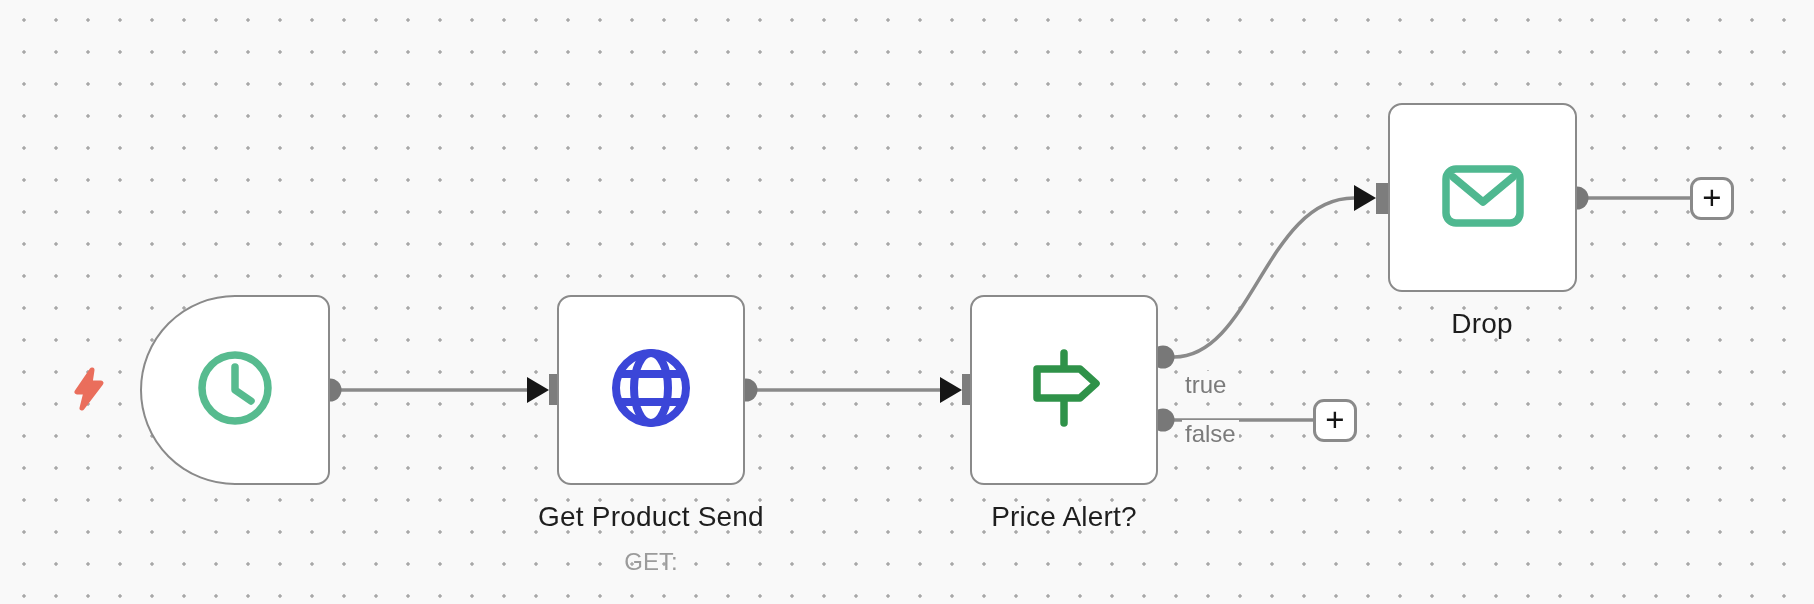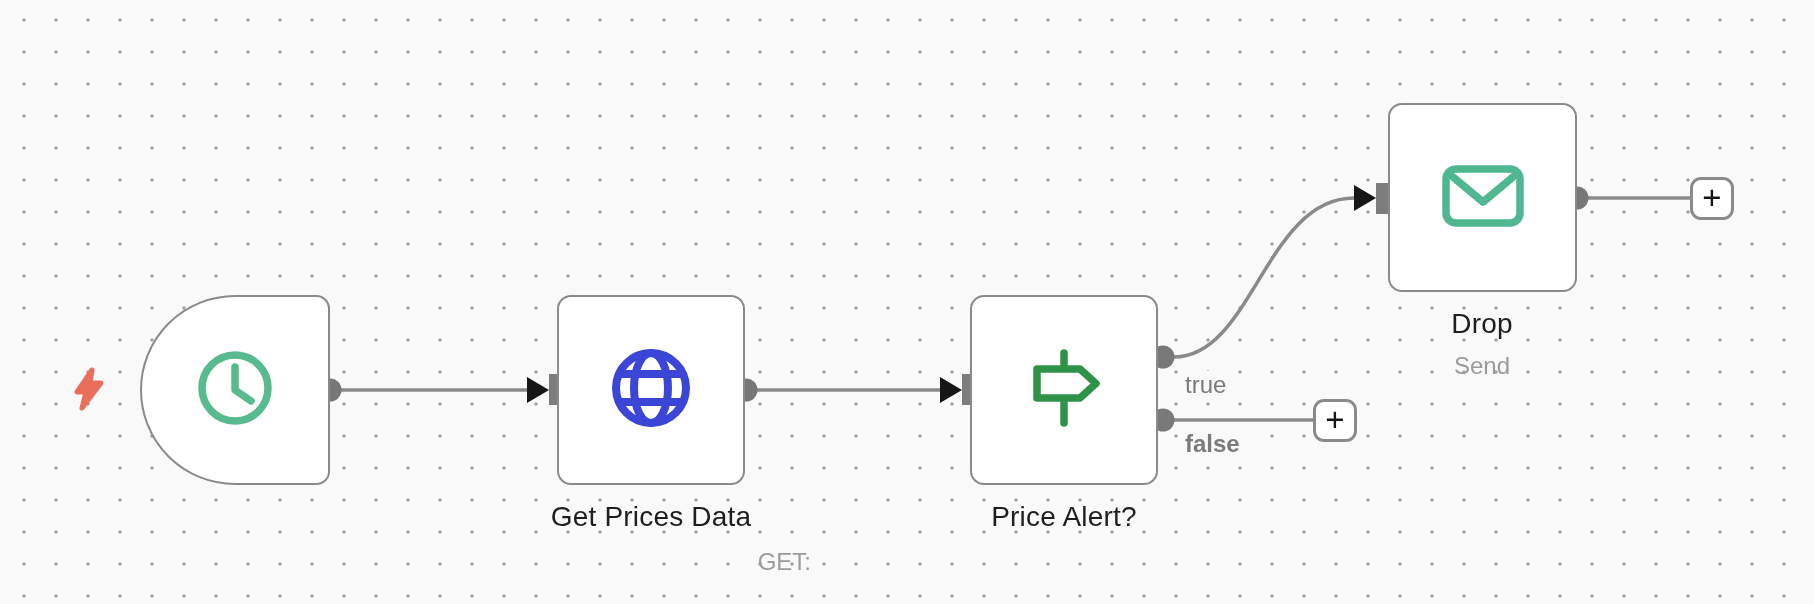--- a/index.html
+++ b/index.html
@@ -90,45 +90,44 @@
   <div class="node" style="left:557px;top:295px;width:188px;height:190px;">
     <span>
       <svg width="84" height="84" viewBox="0 0 84 84" fill="none">
         <circle cx="42" cy="42" r="35" stroke="#3b46d8" stroke-width="8"></circle>
         <ellipse cx="42" cy="42" rx="17" ry="35" stroke="#3b46d8" stroke-width="8"></ellipse>
         <path d="M10 28 H74" stroke="#3b46d8" stroke-width="8"></path>
         <path d="M10 56 H74" stroke="#3b46d8" stroke-width="8"></path>
       </svg>
     </span>
   </div>
-  <div class="node-label" style="left:491px;top:501px;">Get Prices Data</div>
-  <div class="node-subtitle" style="left:491px;top:548px;text-align:right;">GET:</div>
+  <div class="node-label" style="left:491px;top:501px;">Get Product Send</div>
+  <div class="node-subtitle" style="left:491px;top:548px;">GET:</div>
 
   <div class="node" style="left:970px;top:295px;width:188px;height:190px;">
     <span>
       <svg width="80" height="84" viewBox="0 0 80 84" fill="none">
         <path d="M40 7 V77" stroke="#2f9249" stroke-width="7.5" stroke-linecap="round"></path>
         <path d="M13 23 H56 L72 37.5 L56 52 H13 Z" stroke="#2f9249" stroke-width="7.5" stroke-linejoin="round" fill="#ffffff"></path>
       </svg>
     </span>
   </div>
   <div class="node-label" style="left:904px;top:501px;">Price Alert?</div>
   <div class="port-label" style="left:1182px;top:343px;">true</div>
-  <div class="port-label" style="left:1182px;top:402px;font-weight:bold;">false</div>
+  <div class="port-label" style="left:1182px;top:392px;">false</div>
 
   <div class="node" style="left:1388px;top:103px;width:189px;height:189px;">
     <span>
       <svg width="84" height="64" viewBox="0 0 84 64" fill="none">
         <rect x="5" y="5" width="74" height="54" rx="10" stroke="#4fb890" stroke-width="7.5"></rect>
         <path d="M12 13 L42 38 L72 13" stroke="#4fb890" stroke-width="7.5" stroke-linecap="round" stroke-linejoin="round"></path>
       </svg>
     </span>
   </div>
   <div class="node-label" style="left:1322px;top:308px;">Drop</div>
-  <div class="node-subtitle" style="left:1322px;top:352px;">Send</div>
 
   <div class="plus-btn" style="left:1313px;top:399px;">
     <span>+</span>
   </div>
   <div class="plus-btn" style="left:1690px;top:177px;">
     <span>+</span>
   </div>
 
 </div>
 

